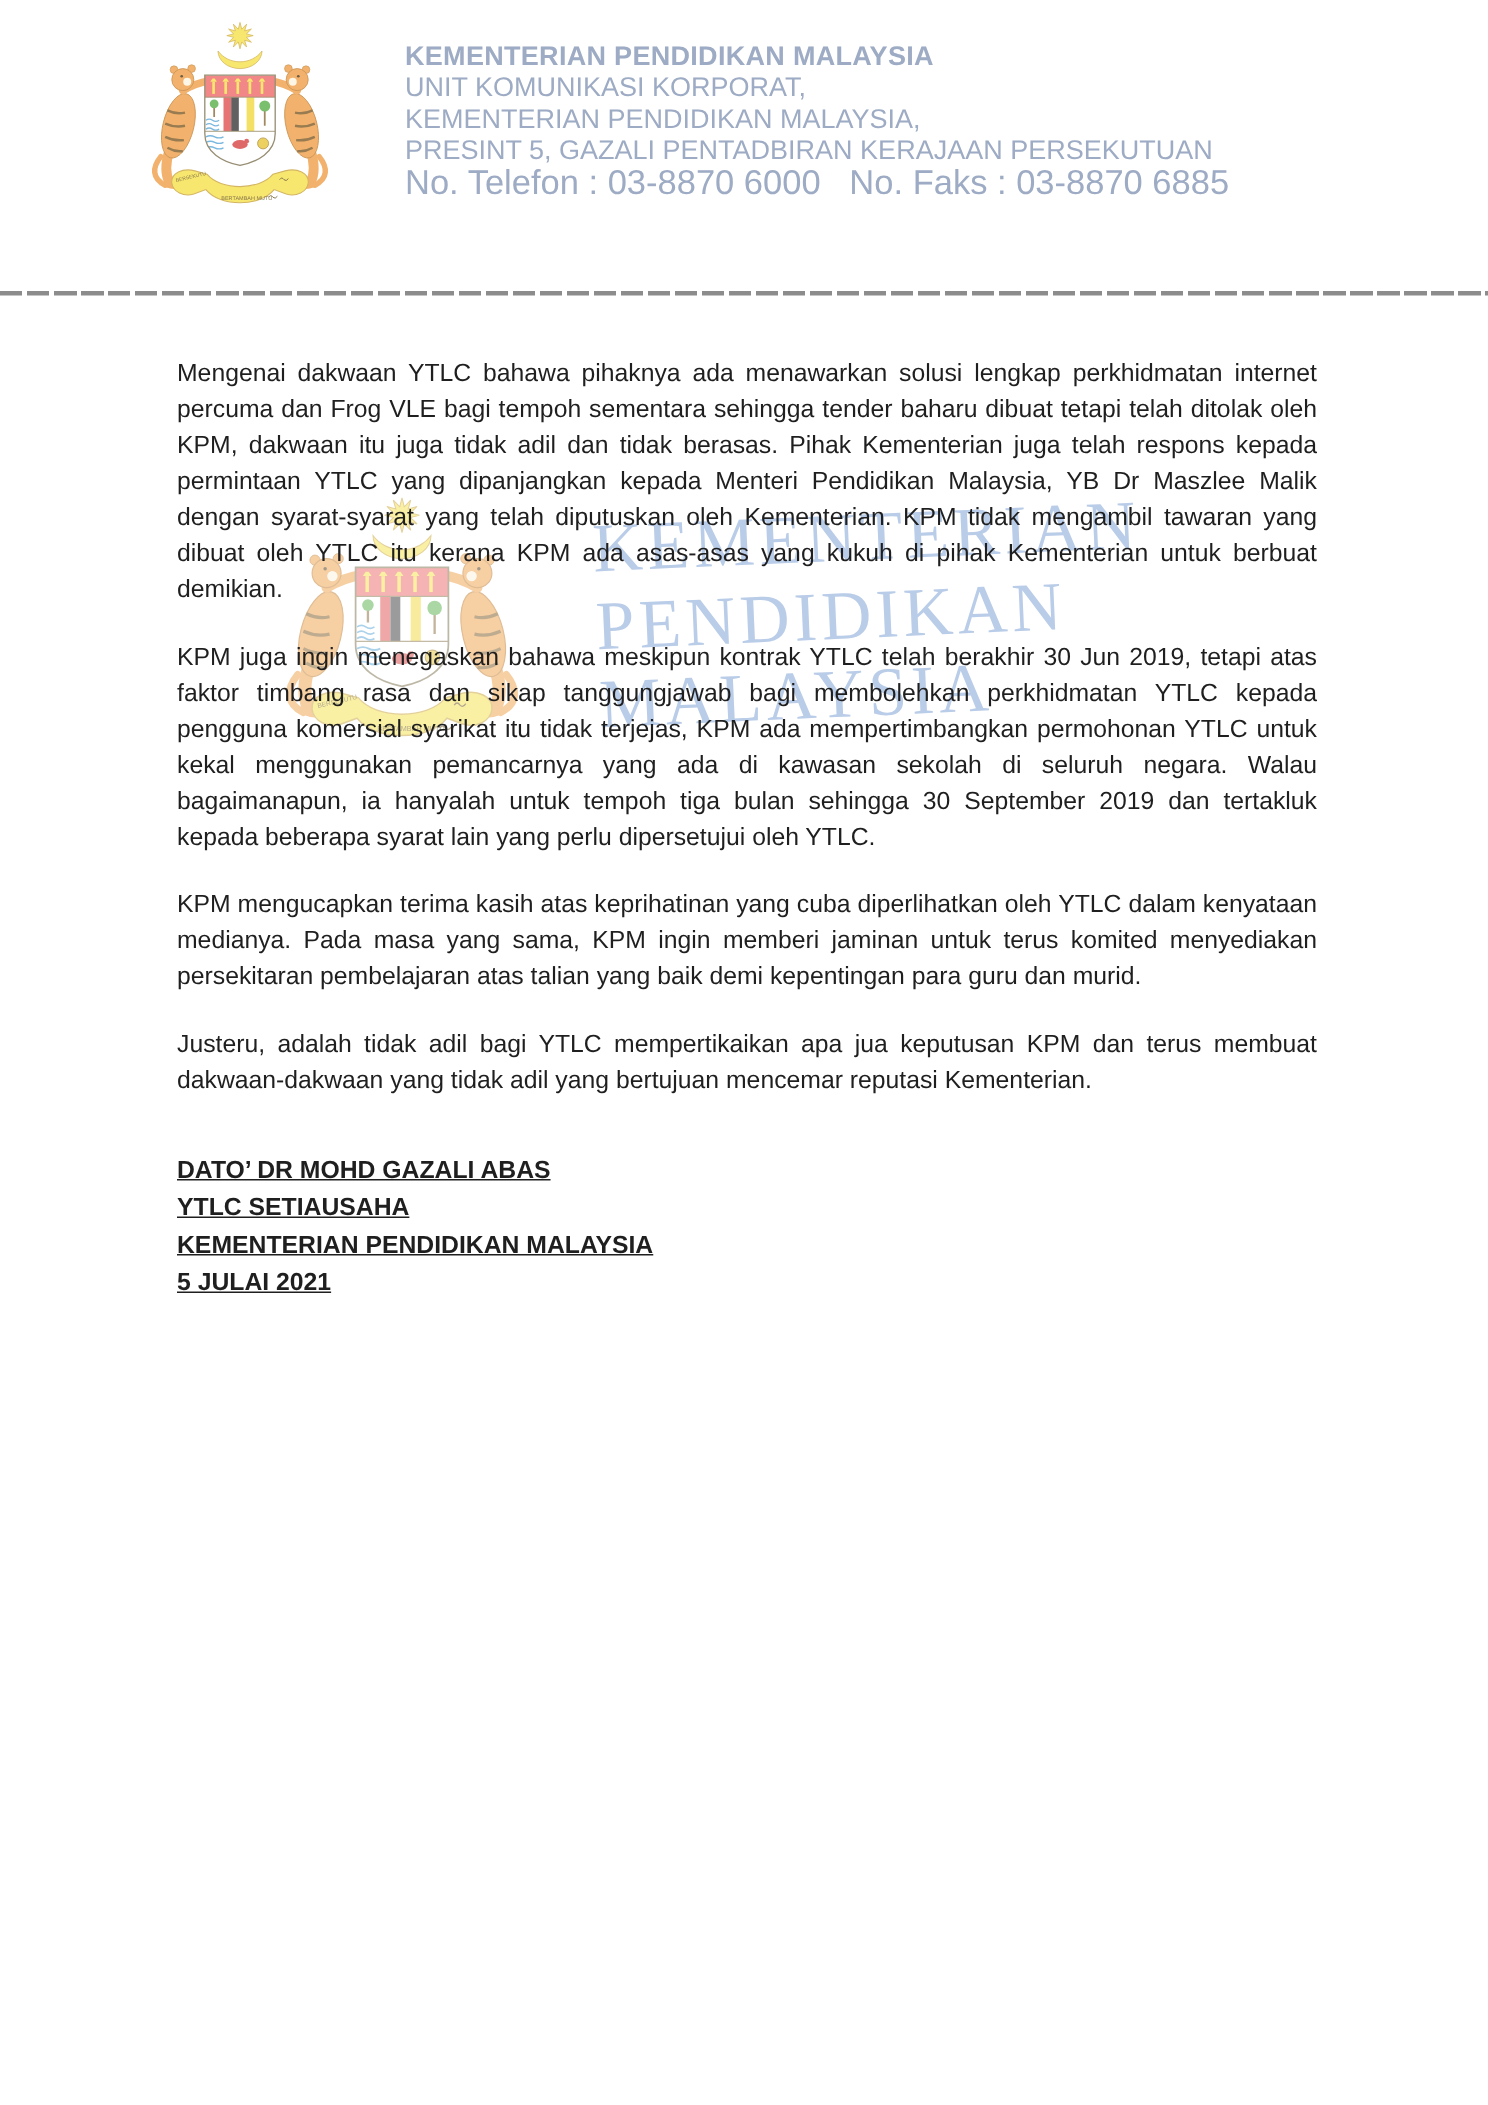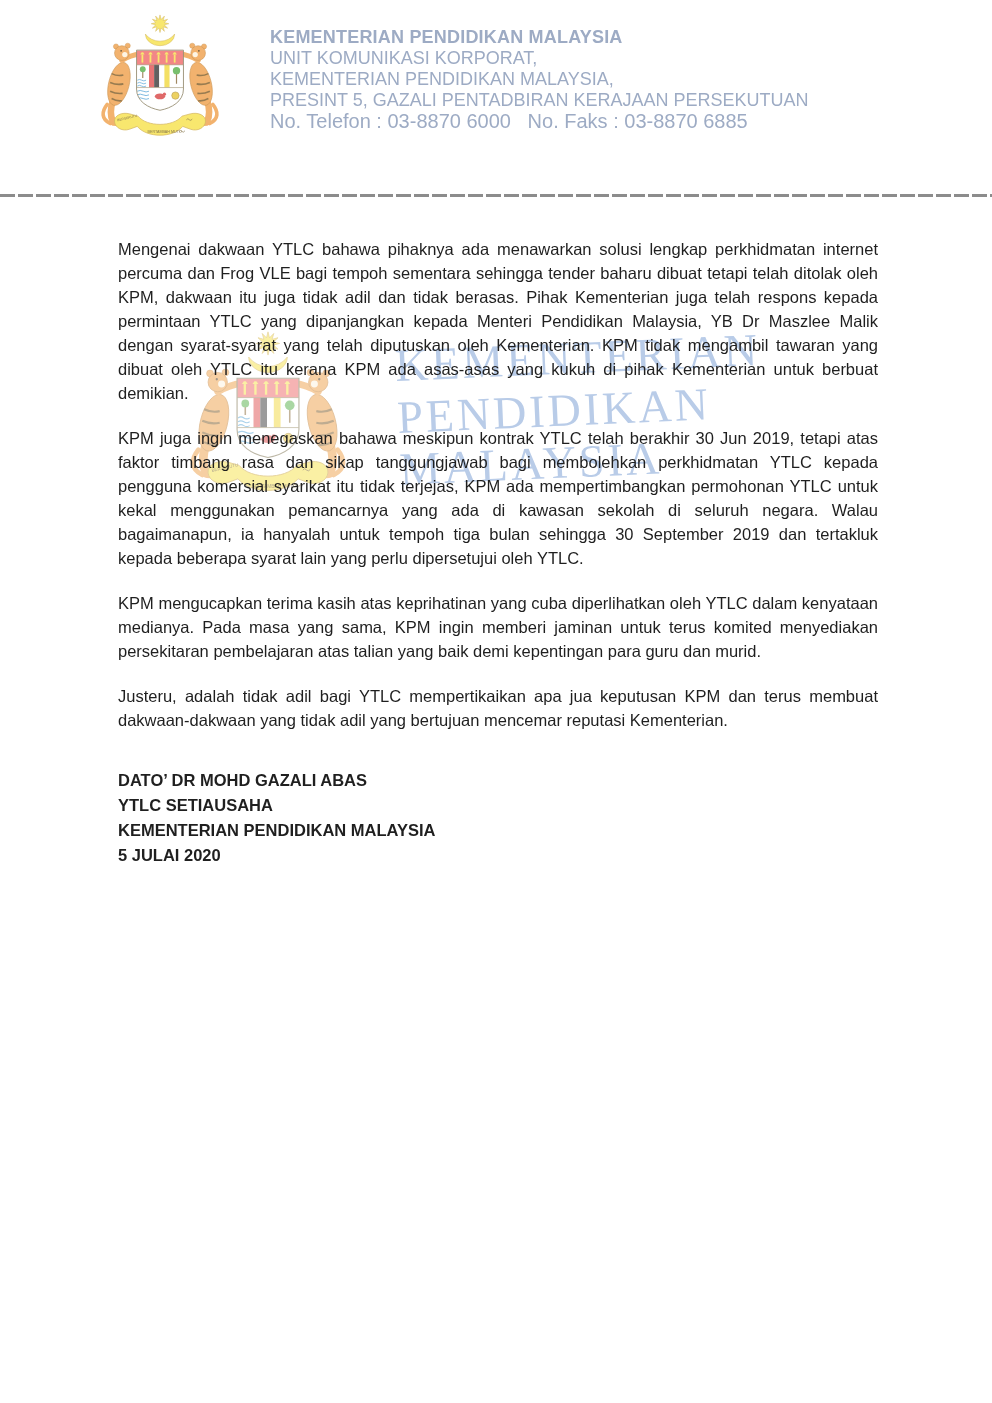--- a/index.html
+++ b/index.html
@@ -5,39 +5,39 @@
   html,body{margin:0;padding:0;}
   body{width:992px;height:1403px;background:#ffffff;font-family:"Liberation Sans","DejaVu Sans",sans-serif;}
   .page{position:relative;width:992px;height:1403px;background:#ffffff;overflow:hidden;}
 
   
   .header-crest{position:absolute;left:72px;top:12px;width:176px;opacity:.8;z-index:2;}
   .header-crest svg{display:block;width:100%;height:auto;}
   .header-text{position:absolute;left:270px;top:26px;color:#9dabc4;z-index:2;}
   .header-org{font-size:18px;font-weight:bold;line-height:22px;letter-spacing:.2px;}
   .header-line{font-size:18px;line-height:21px;}
-  .header-contact{font-size:20px;line-height:21px;white-space:pre;}
+  .header-contact{font-size:23px;line-height:21px;white-space:pre;}
 
   .rule{position:absolute;left:0;top:194px;width:992px;height:3px;z-index:2;
         background:repeating-linear-gradient(90deg,#8c8c8c 0 15px,rgba(0,0,0,0) 15px 18px);}
 
   
   .watermark-crest{position:absolute;left:152px;top:328px;width:232px;opacity:.5;z-index:0;}
   .watermark-crest svg{display:block;width:100%;height:auto;}
   .watermark-text{position:absolute;left:394px;top:340px;z-index:0;
         font-family:"Liberation Serif","DejaVu Serif",serif;
         font-size:46px;line-height:52px;letter-spacing:3px;color:#b9cce8;
         transform:rotate(-2.5deg);transform-origin:left top;}
 
   
   .content{position:absolute;left:118px;top:237px;width:760px;z-index:1;
         color:#1f1f1f;font-size:16.5px;line-height:24px;text-align:justify;}
   .content p{margin:0 0 21px 0;}
   .content p.bold{font-weight:normal;}
-  .signature{margin-top:36px;font-weight:bold;line-height:25px;text-align:left;}
+  .signature{margin-top:36px;font-weight:bold;line-height:25px;text-align:left;text-decoration:underline;}
 </style>
 </head>
 <body>
 
 <svg width="0" height="0" style="position:absolute" aria-hidden="true">
   <defs>
     <symbol id="crest" viewBox="0 0 240 210">
       <clipPath id="shieldclip">
         <path d="M88,52 H152 V105 C152,122 136,131 120,134 C104,131 88,122 88,105 Z"></path>
       </clipPath>
@@ -153,17 +153,17 @@
   <div class="content">
     <p>Mengenai dakwaan YTLC bahawa pihaknya ada menawarkan solusi lengkap perkhidmatan internet percuma dan Frog VLE bagi tempoh sementara sehingga tender baharu dibuat tetapi telah ditolak oleh KPM, dakwaan itu juga tidak adil dan tidak berasas. Pihak Kementerian juga telah respons kepada permintaan YTLC yang dipanjangkan kepada Menteri Pendidikan Malaysia, YB Dr Maszlee Malik dengan syarat-syarat yang telah diputuskan oleh Kementerian. KPM tidak mengambil tawaran yang dibuat oleh YTLC itu kerana KPM ada asas-asas yang kukuh di pihak Kementerian untuk berbuat demikian.</p>
     <p class="bold">KPM juga ingin menegaskan bahawa meskipun kontrak YTLC telah berakhir 30 Jun 2019, tetapi atas faktor timbang rasa dan sikap tanggungjawab bagi membolehkan perkhidmatan YTLC kepada pengguna komersial syarikat itu tidak terjejas, KPM ada mempertimbangkan permohonan YTLC untuk kekal menggunakan pemancarnya yang ada di kawasan sekolah di seluruh negara. Walau bagaimanapun, ia hanyalah untuk tempoh tiga bulan sehingga 30 September 2019 dan tertakluk kepada beberapa syarat lain yang perlu dipersetujui oleh YTLC.</p>
     <p>KPM mengucapkan terima kasih atas keprihatinan yang cuba diperlihatkan oleh YTLC dalam kenyataan medianya. Pada masa yang sama, KPM ingin memberi jaminan untuk terus komited menyediakan persekitaran pembelajaran atas talian yang baik demi kepentingan para guru dan murid.</p>
     <p>Justeru, adalah tidak adil bagi YTLC mempertikaikan apa jua keputusan KPM dan terus membuat dakwaan-dakwaan yang tidak adil yang bertujuan mencemar reputasi Kementerian.</p>
 
     <div class="signature">
       <div>DATO’ DR MOHD GAZALI ABAS</div>
       <div>YTLC SETIAUSAHA</div>
       <div>KEMENTERIAN PENDIDIKAN MALAYSIA</div>
-      <div>5 JULAI 2020</div>
+      <div>5 JULAI 2021</div>
     </div>
   </div>
 
 </div>
 
 </body></html>

